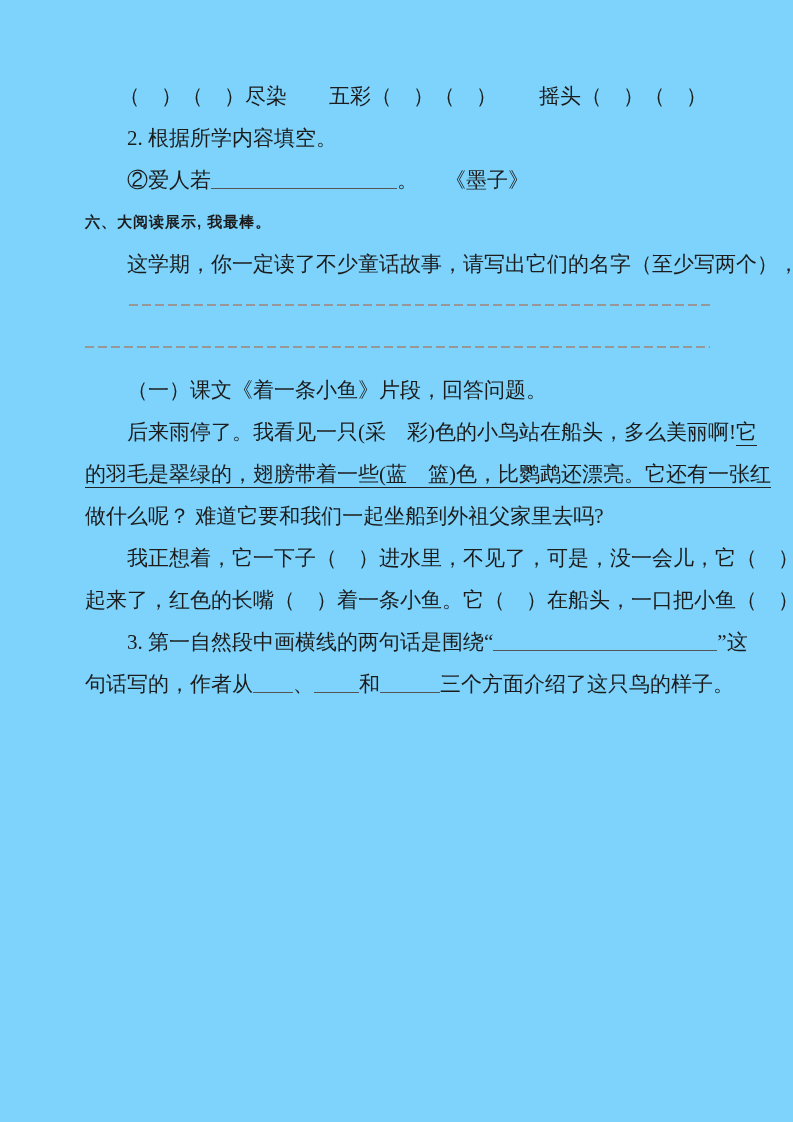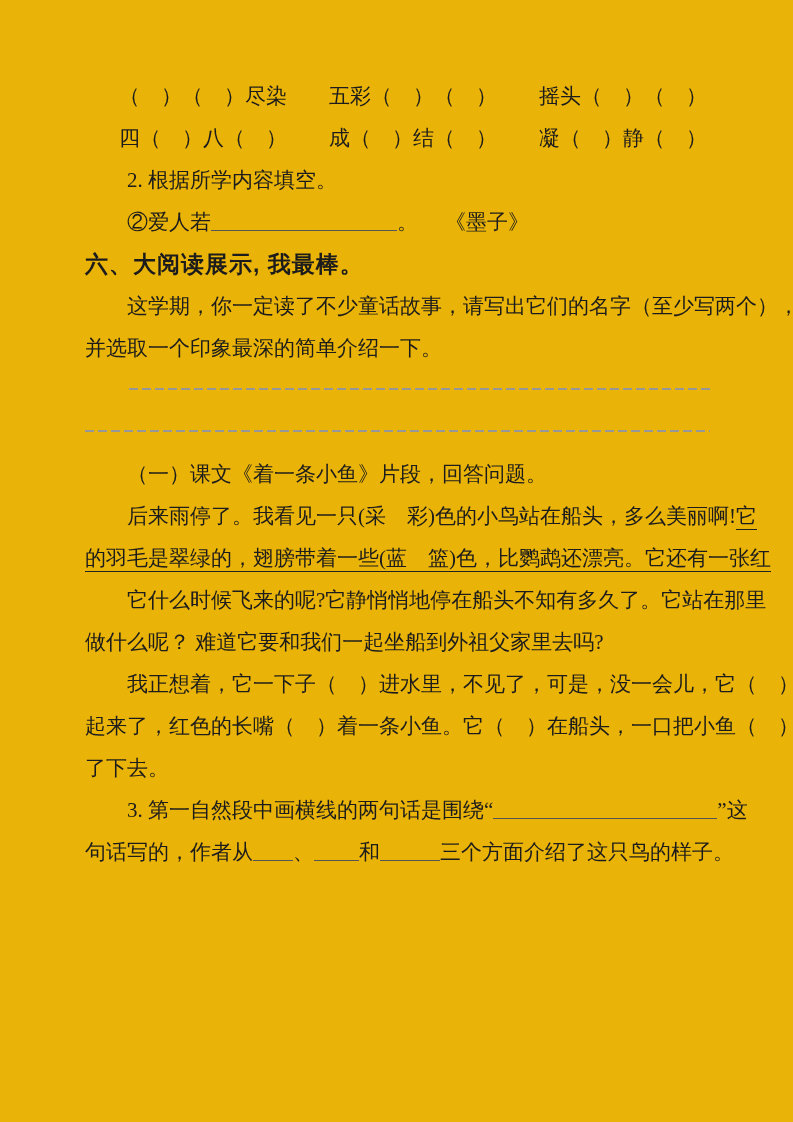--- a/index.html
+++ b/index.html
@@ -1,34 +1,34 @@
 <!DOCTYPE html>
 <html><head>
 <meta charset="utf-8">
 <style>
   html,body{margin:0;padding:0;background:#e8e8e8;}
   .page{
     position:relative;
     width:793px;height:1122px;
     margin:0 auto;
-    background:#eab308;
+    background:#7dd3fc;
     font-family:"Liberation Serif","DejaVu Serif",serif;
     color:#1c1c1c;
     font-size:21px;
     line-height:42px;
     box-sizing:border-box;
     padding:75px 83px 0 85px;
     overflow:hidden;
   }
   .line{white-space:nowrap;height:42px;}
   .indent{text-indent:2em;}
   .wordrow{padding-left:34px;}
   .hdr{
     font-weight:bold;
-    font-size:23px;
+    font-size:15px;
     font-family:"Liberation Sans","DejaVu Sans",sans-serif;
     letter-spacing:1px;
   }
   .ul{border-bottom:1.5px solid #222;padding-bottom:1px;}
   .blank{
     display:inline-block;
     border-bottom:1.5px solid #555;
     height:0.9em;
     margin-bottom:-2px;
   }
@@ -46,51 +46,47 @@
   }
   .dash-indent{margin-left:44px;}
   .src{margin-left:27px;}
 </style>
 </head>
 <body>
 
 <div class="page">
 
   <div class="line wordrow">（　）（　）尽染　　五彩（　）（　）　　摇头（　）（　）</div>
-  <div class="line wordrow">四（　）八（　）　　成（　）结（　）　　凝（　）静（　）</div>
 
   <div class="line indent">2. 根据所学内容填空。</div>
 
 
   <div class="line indent">
     <span>②爱人若</span><span class="blank b186"></span><span>。</span><span class="src">《墨子》</span>
   </div>
 
   <div class="line hdr">六、大阅读展示, 我最棒。</div>
   <div class="line indent">这学期，你一定读了不少童话故事，请写出它们的名字（至少写两个），</div>
-  <div class="line">并选取一个印象最深的简单介绍一下。</div>
 
   <div class="dashline dash-indent"></div>
   <div class="dashline"></div>
 
   <div class="line indent">（一）课文《着一条小鱼》片段，回答问题。</div>
 
   <div class="line indent">
     <span>后来雨停了。我看见一只(采　彩)色的小鸟站在船头，多么美丽啊!</span><span class="ul">它</span>
   </div>
   <div class="line">
     <span class="ul">的羽毛是翠绿的，翅膀带着一些(蓝　篮)色，比鹦鹉还漂亮。它还有一张红</span>
   </div>
 
-  <div class="line indent">它什么时候飞来的呢?它静悄悄地停在船头不知有多久了。它站在那里</div>
   <div class="line">做什么呢？ 难道它要和我们一起坐船到外祖父家里去吗?</div>
 
   <div class="line indent">我正想着，它一下子（　）进水里，不见了，可是，没一会儿，它（　）</div>
   <div class="line">起来了，红色的长嘴（　）着一条小鱼。它（　）在船头，一口把小鱼（　）</div>
-  <div class="line">了下去。</div>
 
 
   <div class="line indent">
     <span>3. 第一自然段中画横线的两句话是围绕“</span><span class="blank b224"></span><span>”这</span>
   </div>
   <div class="line">
     <span>句话写的，作者从</span><span class="blank b40"></span><span>、</span><span class="blank b45"></span><span>和</span><span class="blank b60"></span><span>三个方面介绍了这只鸟的样子。</span>
   </div>
 
 </div>

